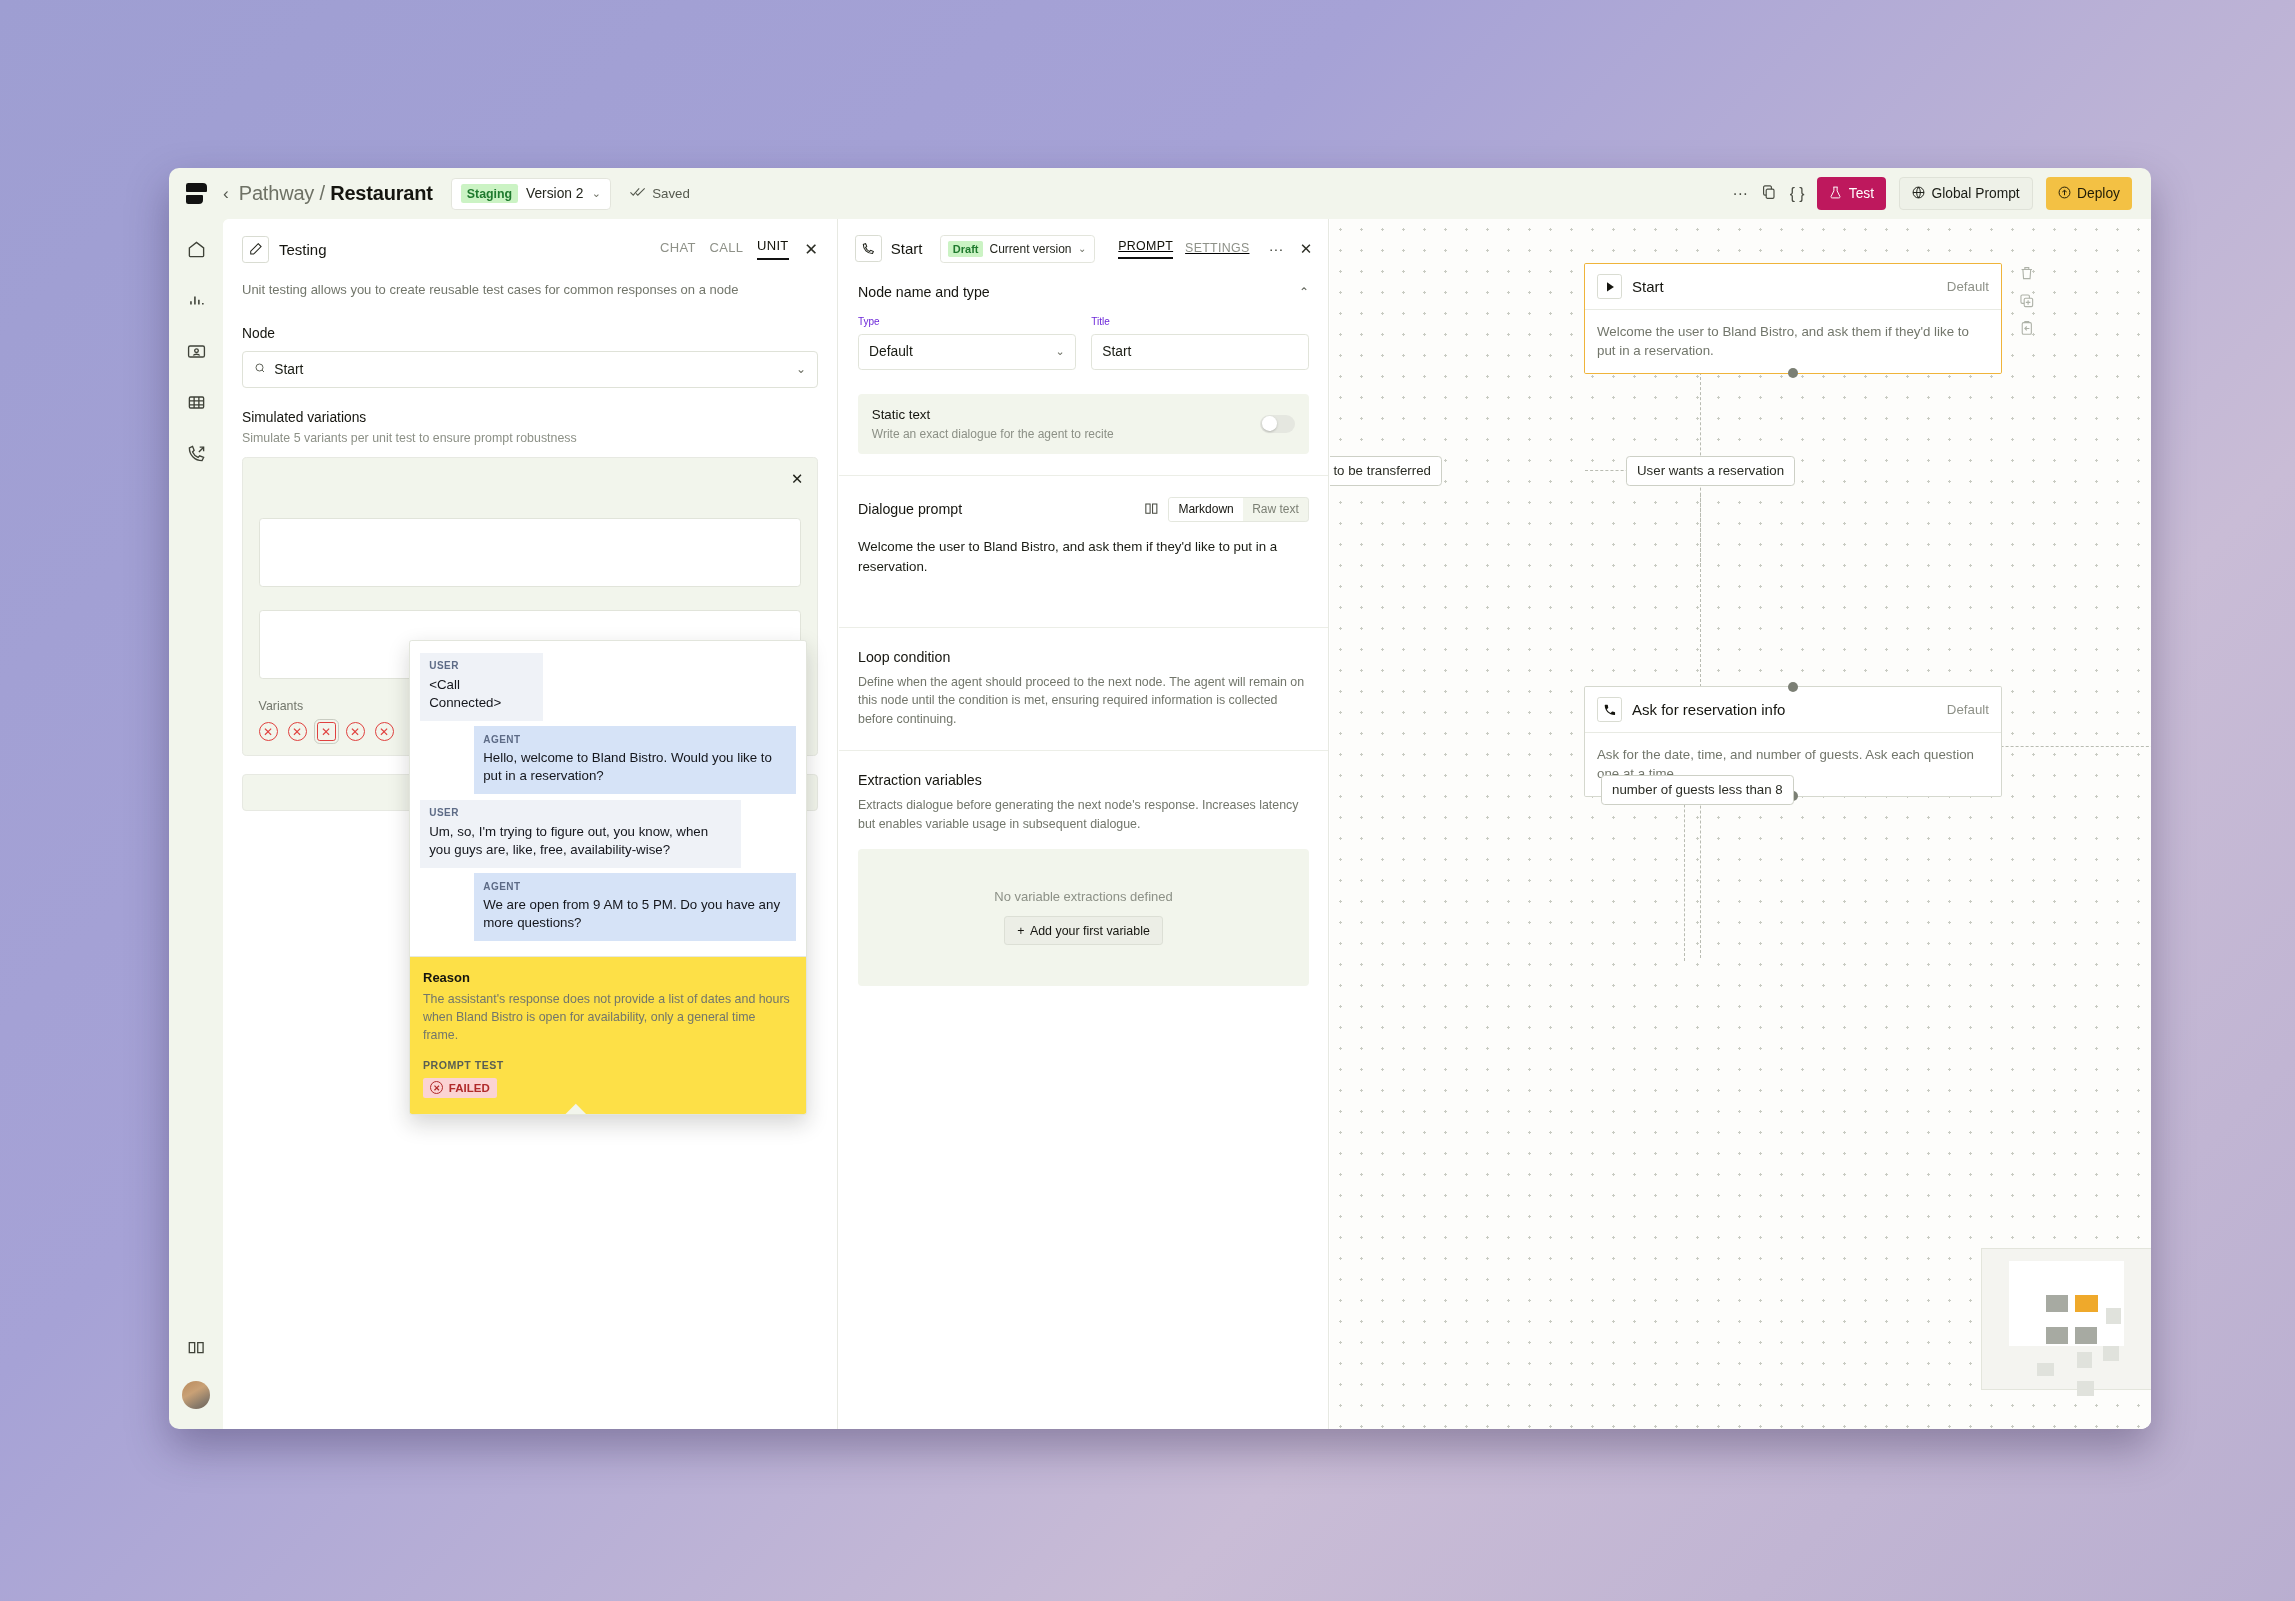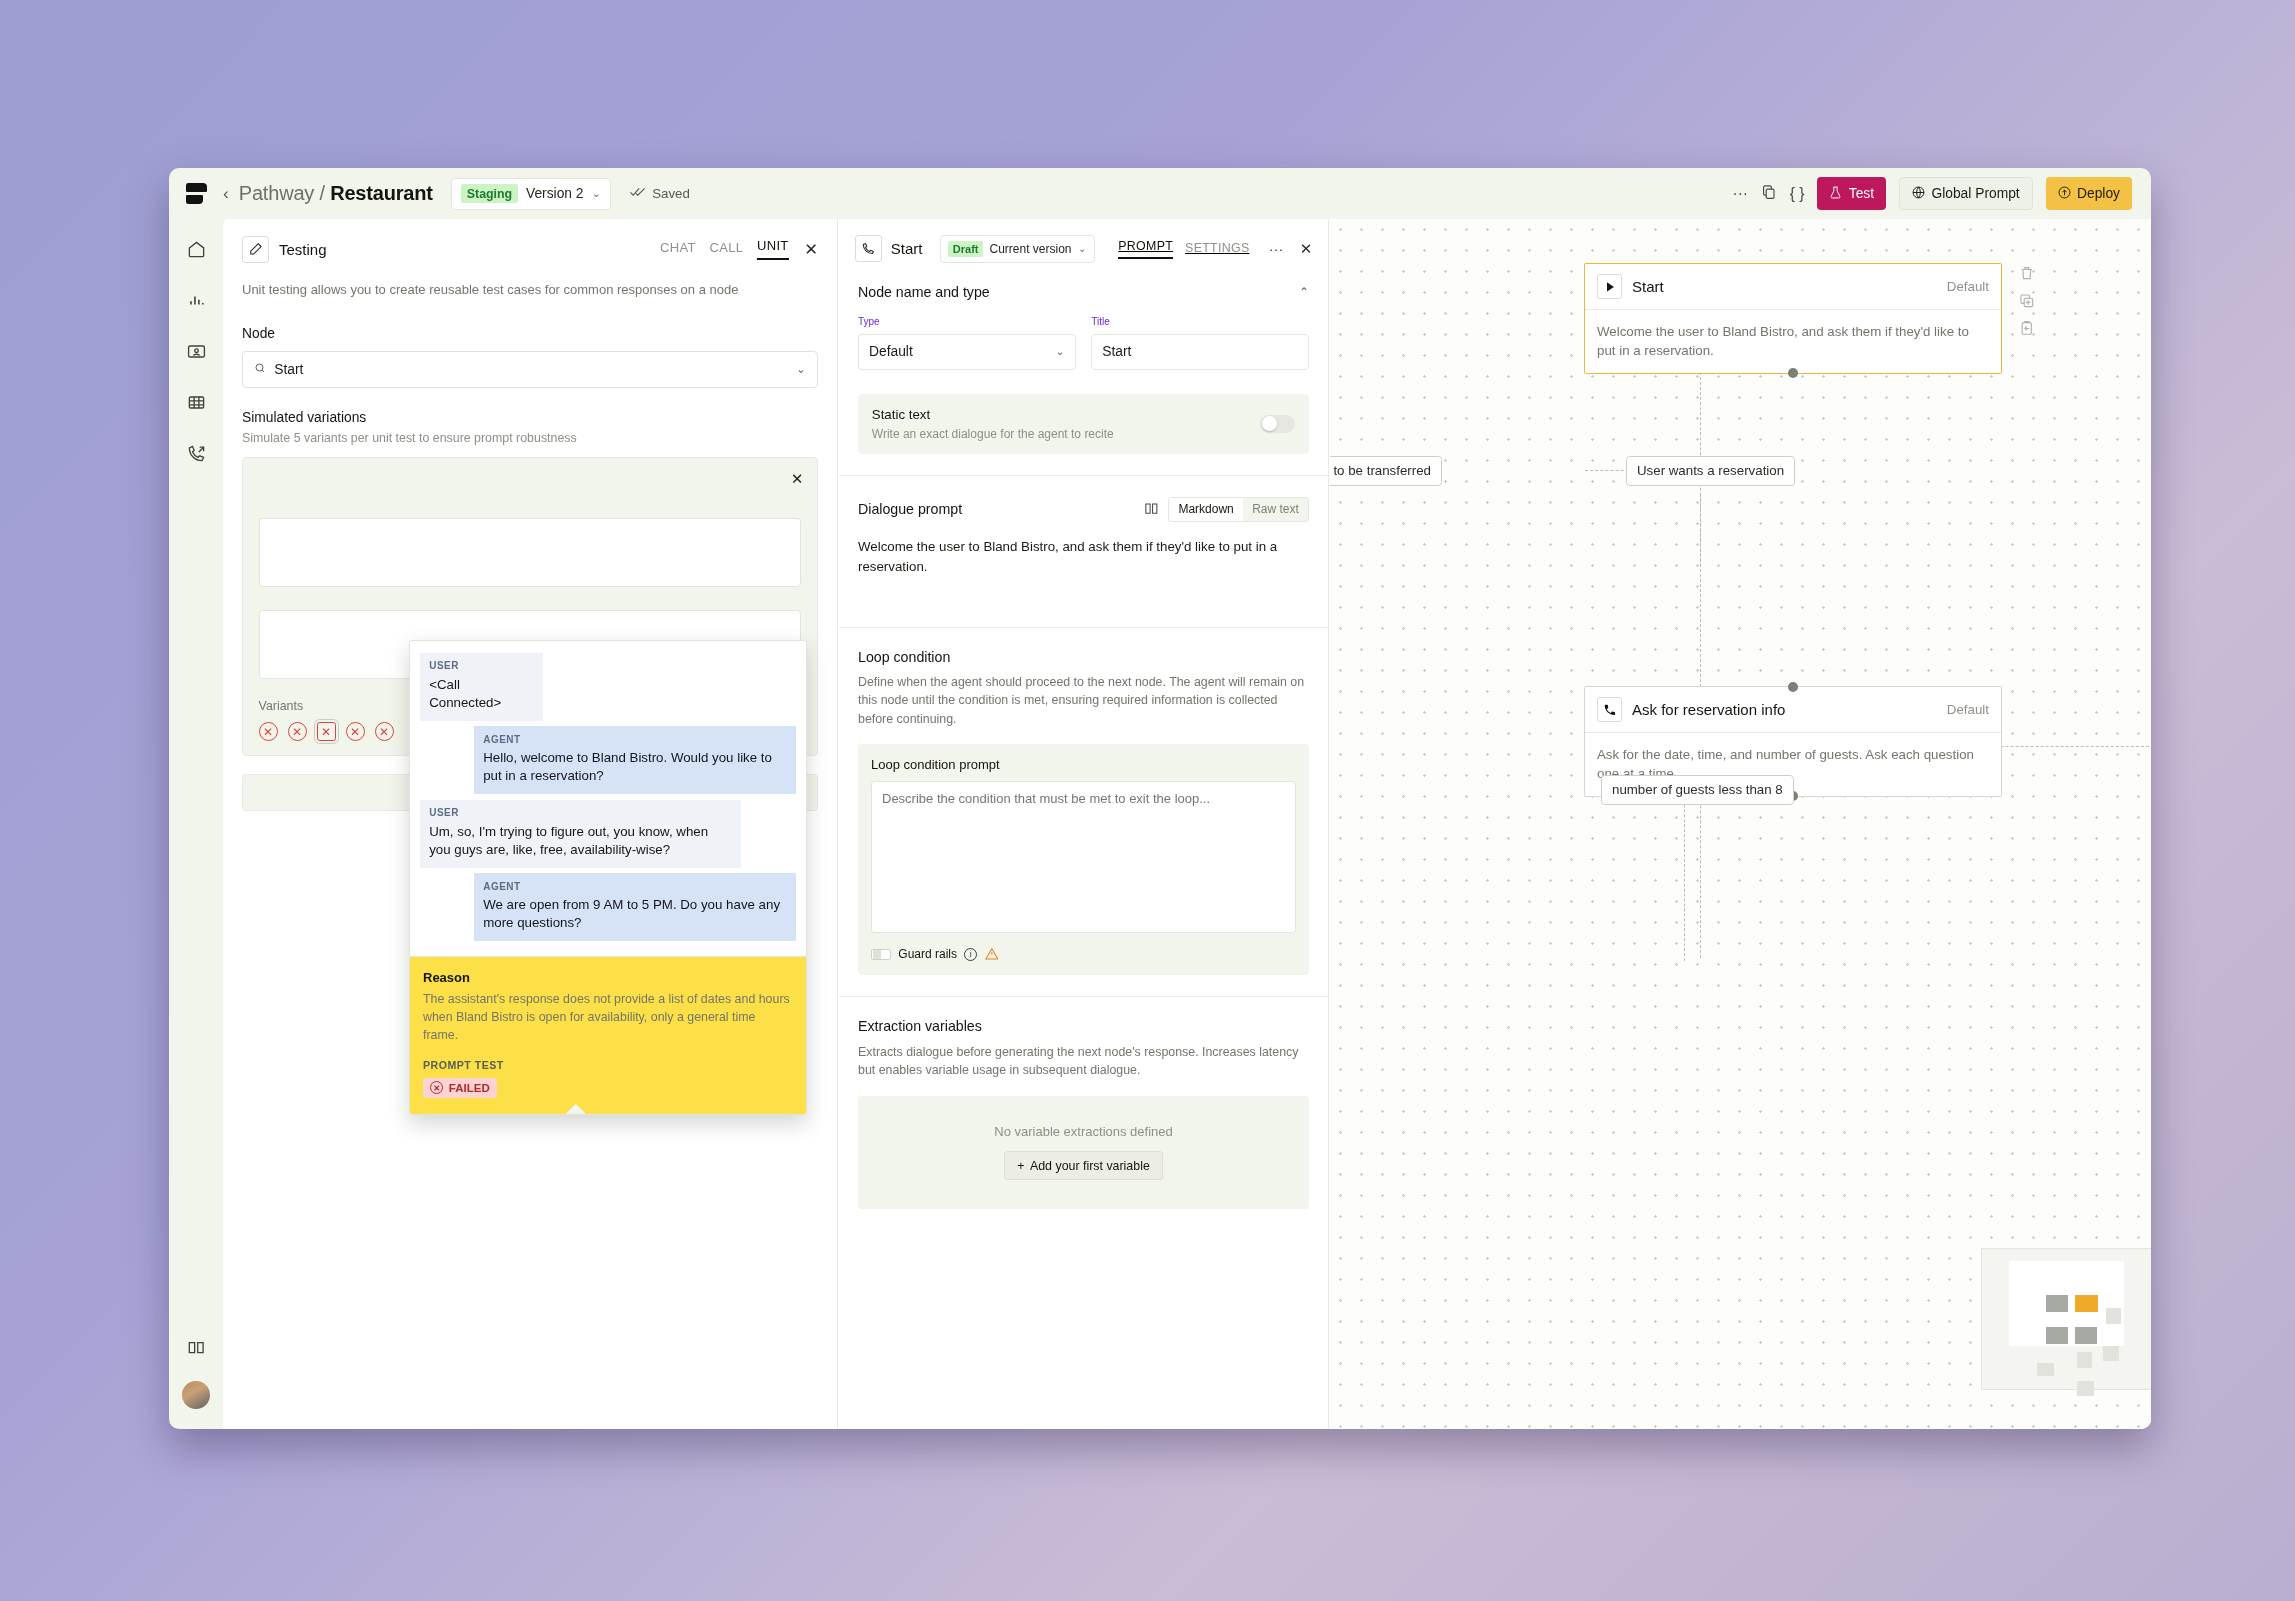--- a/index.html
+++ b/index.html
@@ -143,21 +143,21 @@
   .sec-sub{ font-size:12.4px; color:#72766b; line-height:1.5; margin-top:8.3px;}
   .loop-box{ margin-top:15.6px; background:#f2f5ec; border-radius:4.1px; padding:13px;}
   .loop-lb{ font-size:13px; color:#15150f; margin-bottom:8.3px;}
   .loop-ta{ width:100%; height:152px; background:#fff; border:0.9px solid #e1e4da; border-radius:3.2px; padding:9.2px 10px;
             font-size:13px; color:#15150f; resize:none; font-family:"Liberation Sans", sans-serif;}
   .guard{ display:flex; align-items:center; gap:7.3px; margin-top:12px;}
   .sw-sm{ width:20px; height:11px; background:#fff; border:0.9px solid #cfd2c8; border-radius:1.8px; position:relative;}
   .sw-sm::after{ content:""; position:absolute; left:0.5px; top:0.5px; width:8.7px; height:8.3px; background:#dfe2d8;}
   .guard-t{ font-size:12px; color:#15150f;}
   .info-c{ width:13px; height:13px; border:0.9px solid #3d4037; border-radius:50%; font-size:8.7px; display:flex; align-items:center; justify-content:center; color:#3d4037;}
-  .ev-empty{ margin-top:15.6px; background:#f2f5ec; border-radius:4.1px; height:113px; display:flex; flex-direction:column;
+  .ev-empty{ margin-top:15.6px; background:#f2f5ec; border-radius:4.1px; height:137px; display:flex; flex-direction:column;
              align-items:center; justify-content:center; gap:12px;}
   .ev-empty .t{ font-size:13px; color:#8c9086;}
   .ev-btn{ background:#eceee6; border:0.9px solid #dcdfd5; border-radius:3.2px; padding:6.4px 12px; font-size:12.4px; color:#15150f;
            display:flex; align-items:center; gap:5.5px; cursor:pointer;}
   
   #canvas{ position:absolute; left:1107px; top:0; right:0; bottom:0; background:#fdfdfb;
            background-image:radial-gradient(#c8cbc2 1.1px, transparent 1.1px);
            background-size:21px 21px; overflow:hidden;}
   .nd{ position:absolute; background:#fff; border:1.4px solid #d5d8ce; border-radius:1.8px; }
   .nd.sel{ border-color:#efb43a; }
@@ -416,35 +416,20 @@
                 <div class="seg-b">Raw text</div>
               </div>
             </div>
           </div>
           <div class="dp-text">Welcome the user to Bland Bistro, and ask them if they'd like to put in a reservation.</div>
         </div>
 
         <div class="np-sec">
           <div class="sec-h">Loop condition</div>
           <div class="sec-sub">Define when the agent should proceed to the next node. The agent will remain on this node until the condition is met, ensuring required information is collected before continuing.</div>
-          <div class="loop-box">
-            <div class="loop-lb">Loop condition prompt</div>
-            <textarea class="loop-ta" placeholder="Describe the condition that must be met to exit the loop..." style=""></textarea>
-            <div class="guard">
-              <div class="sw-sm"></div>
-              <span class="guard-t">Guard rails</span>
-              <span class="info-c">i</span>
-              <span>
-                <svg width="13.8" height="13.8" viewBox="0 0 24 24" fill="none" stroke="#e8821e" stroke-width="1.9">
-                    <path d="M12 3L1.5 21h21z"></path>
-                    <path d="M12 9v5M12 17.2v.1"></path>
-                  </svg>
-              </span>
-            </div>
-          </div>
         </div>
 
         <div class="np-sec" style="border-bottom:none;">
           <div class="sec-h">Extraction variables</div>
           <div class="sec-sub">Extracts dialogue before generating the next node's response. Increases latency but enables variable usage in subsequent dialogue.</div>
           <div class="ev-empty">
             <div class="t">No variable extractions defined</div>
             <div class="ev-btn">
               <span>+</span>
               <span>Add your first variable</span>

